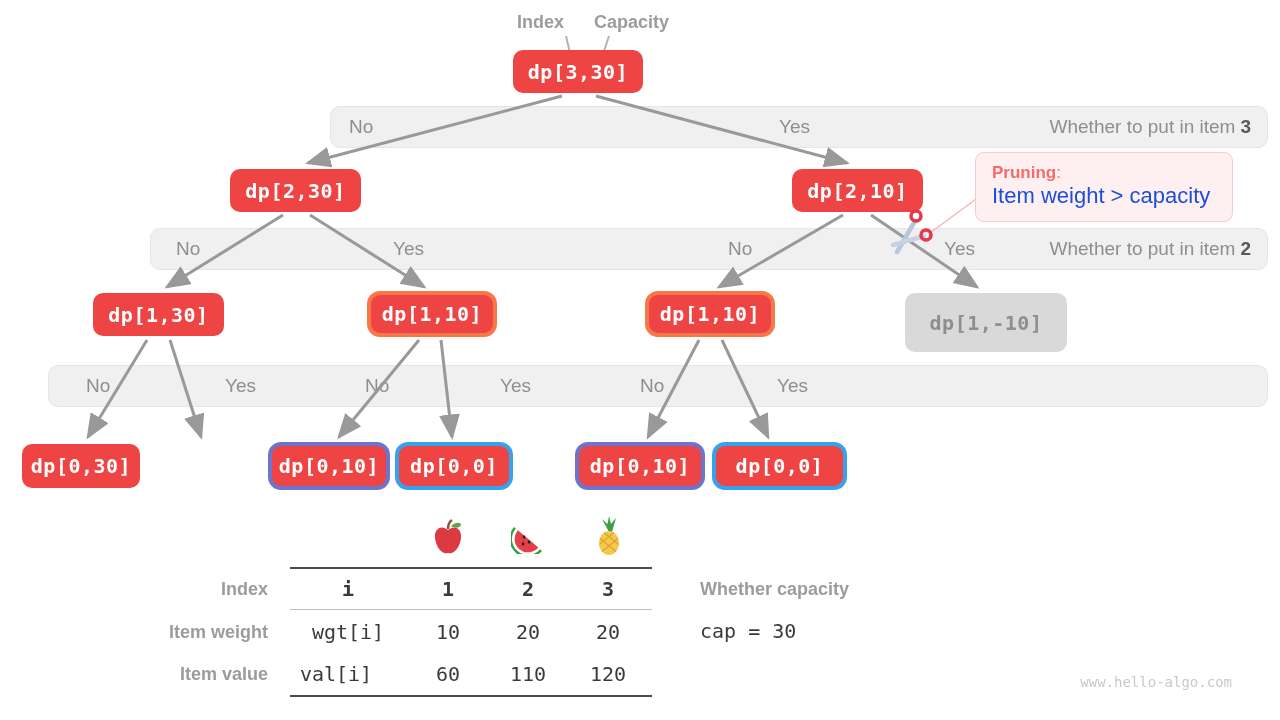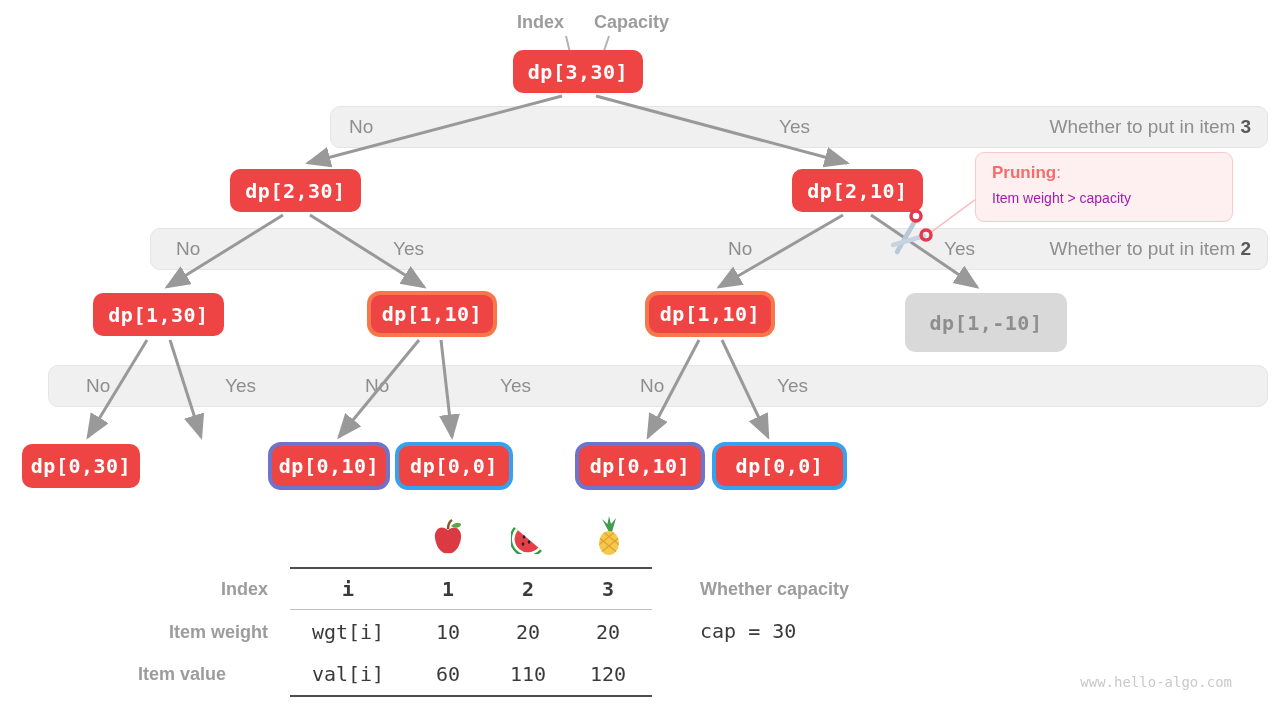--- a/index.html
+++ b/index.html
@@ -25,21 +25,21 @@
   .node.gray{background:#d9d9d9;color:#8e8e8e;}
 
   .pointer-label{position:absolute;color:#9c9c9c;font-weight:bold;font-size:18px;z-index:2;
         white-space:nowrap;}
 
   .pruning-box{position:absolute;left:975px;top:152px;width:258px;height:70px;
         background:#fef0f0;border:1px solid #f8caca;border-radius:9px;z-index:3;
         padding:10px 0 0 16px;box-sizing:border-box;}
   .pruning-box .line1{color:#f56c6c;font-size:17px;}
   .pruning-box .line1 .t{font-weight:bold;}
-  .pruning-box .line2{color:#a21caf;font-size:14px;margin-top:7px;}
+  .pruning-box .line2{color:#1d4ed8;font-size:22px;margin-top:0;}
 
   .icon{position:absolute;z-index:3;}
 
   .tcell{position:absolute;transform:translate(-50%,-50%);
         font-family:"DejaVu Sans Mono",monospace;font-size:20px;color:#3a3a3a;
         white-space:nowrap;z-index:2;}
   .tcell.bold{font-weight:bold;}
   .tlabel{position:absolute;left:96px;width:172px;text-align:right;transform:translateY(-50%);
         color:#9c9c9c;font-weight:bold;font-size:18px;z-index:2;white-space:nowrap;}
   .rule{position:absolute;left:290px;width:362px;z-index:2;}
@@ -162,33 +162,33 @@
       <line x1="23" y1="16" x2="1" y2="34"></line>
     </g>
   </svg>
 
   <div class="rule" style="top:567px;height:2px;background:#4d4d4d;"></div>
   <div class="rule" style="top:609px;height:1px;background:#c0c0c0;"></div>
   <div class="rule" style="top:695px;height:2px;background:#4d4d4d;"></div>
 
   <div class="tlabel" style="top:589px;">Index</div>
   <div class="tlabel" style="top:632px;">Item weight</div>
-  <div class="tlabel" style="top:674px;text-align:center;">Item value</div>
+  <div class="tlabel" style="top:674px;">Item value</div>
 
   <span class="tcell bold" style="left:348px;top:589px;">i</span>
   <span class="tcell bold" style="left:448px;top:589px;">1</span>
   <span class="tcell bold" style="left:528px;top:589px;">2</span>
   <span class="tcell bold" style="left:608px;top:589px;">3</span>
 
   <span class="tcell" style="left:348px;top:632px;">wgt[i]</span>
   <span class="tcell" style="left:448px;top:632px;">10</span>
   <span class="tcell" style="left:528px;top:632px;">20</span>
   <span class="tcell" style="left:608px;top:632px;">20</span>
 
-  <span class="tcell" style="left:348px;top:674px;">val[i]</span>
+  <span class="tcell" style="left:336px;top:674px;">val[i]</span>
   <span class="tcell" style="left:448px;top:674px;">60</span>
   <span class="tcell" style="left:528px;top:674px;">110</span>
   <span class="tcell" style="left:608px;top:674px;">120</span>
 
   <div class="cap-label" style="top:589px;">Whether capacity</div>
   <div class="cap-code" style="top:631px;">cap = 30</div>
 
   <div class="watermark">www.hello-algo.com</div>
 
 </div>

